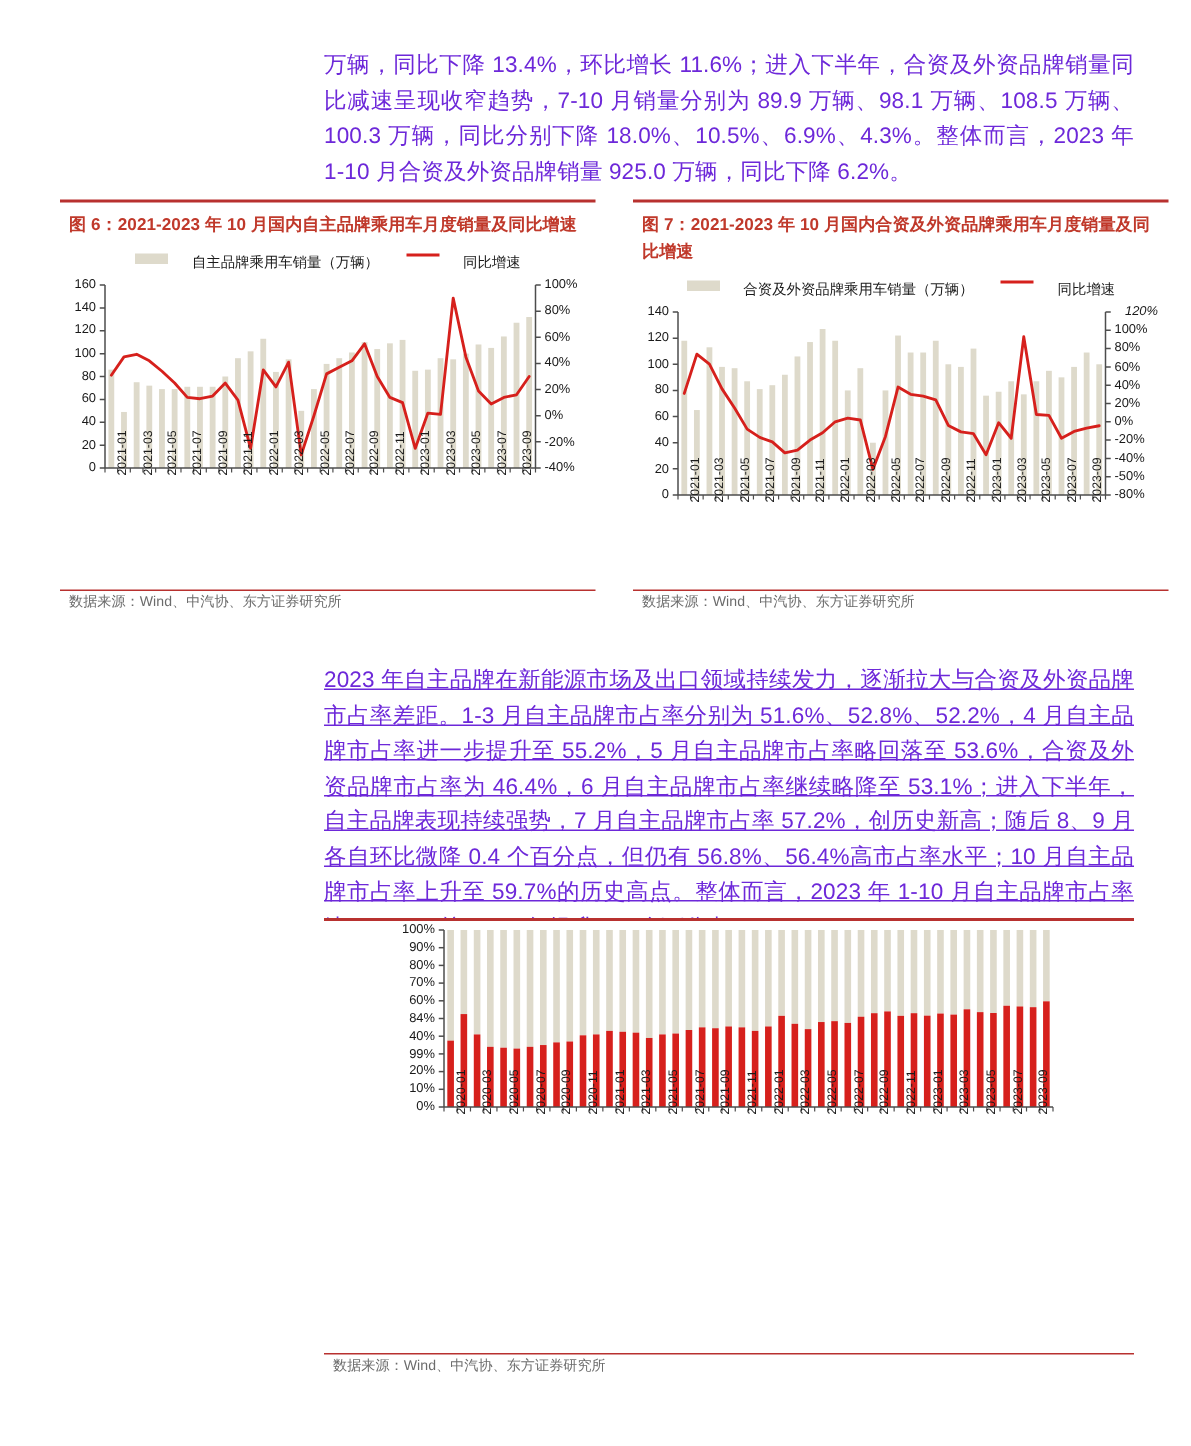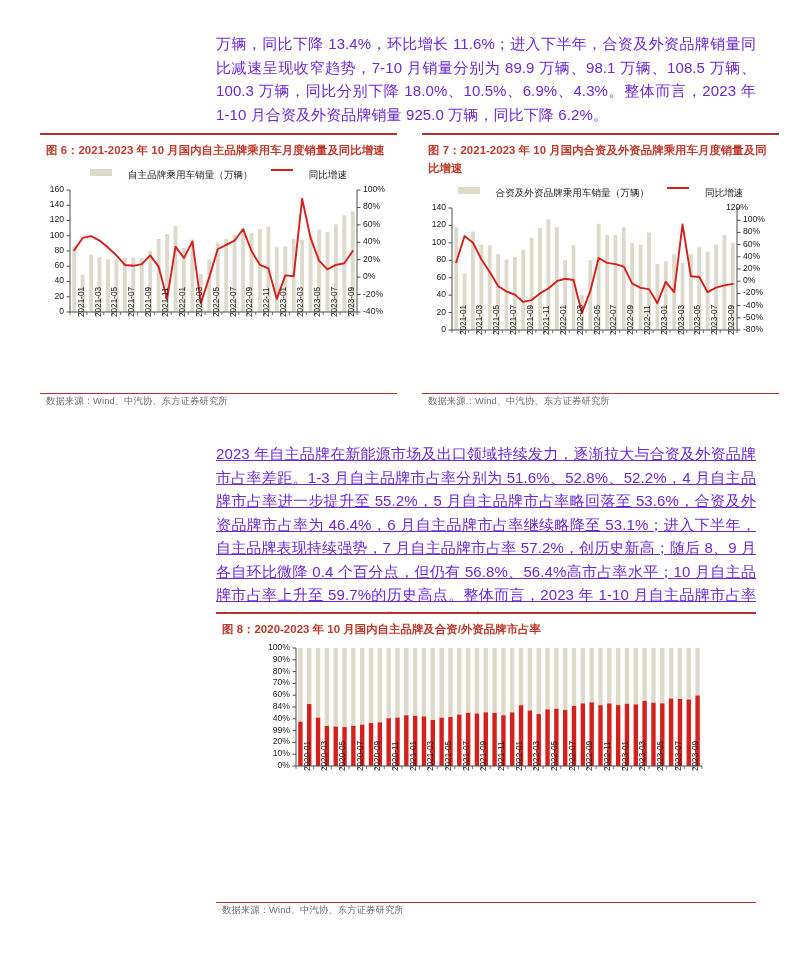--- a/index.html
+++ b/index.html
@@ -384,21 +384,21 @@
         <div class="axis-lbl right" style="left: 321px; top: 123.4px;">-80%</div>
         <div class="axis-lbl right" style="left: 321px; top: 111.2px;">-50%</div>
         <div class="axis-lbl right" style="left: 321px; top: 99px;">-40%</div>
         <div class="axis-lbl right" style="left: 321px; top: 86.8px;">-20%</div>
         <div class="axis-lbl right" style="left: 321px; top: 74.6px;">0%</div>
         <div class="axis-lbl right" style="left: 321px; top: 62.4px;">20%</div>
         <div class="axis-lbl right" style="left: 321px; top: 50.2px;">40%</div>
         <div class="axis-lbl right" style="left: 321px; top: 38px;">60%</div>
         <div class="axis-lbl right" style="left: 321px; top: 25.8px;">80%</div>
         <div class="axis-lbl right" style="left: 321px; top: 13.6px;">100%</div>
-        <div class="axis-lbl right" style="left: 304px; top: 1.4px;">120%</div>
+        <div class="axis-lbl right" style="left: 328px; top: 1.4px; font-style: italic;">120%</div>
         <div class="xtick" style="left: 37.5912px; top: 133px;">2021-01</div>
         <div class="xtick" style="left: 54.3559px; top: 133px;">2021-03</div>
         <div class="xtick" style="left: 71.1206px; top: 133px;">2021-05</div>
         <div class="xtick" style="left: 87.8853px; top: 133px;">2021-07</div>
         <div class="xtick" style="left: 104.65px; top: 133px;">2021-09</div>
         <div class="xtick" style="left: 121.415px; top: 133px;">2021-11</div>
         <div class="xtick" style="left: 138.179px; top: 133px;">2022-01</div>
         <div class="xtick" style="left: 154.944px; top: 133px;">2022-03</div>
         <div class="xtick" style="left: 171.709px; top: 133px;">2022-05</div>
         <div class="xtick" style="left: 188.474px; top: 133px;">2022-07</div>
@@ -412,21 +412,20 @@
       </div>
 
     <div class="fig-rule-bottom" style="position:absolute;left:0;bottom:19px;"></div>
     <div class="fig-source" style="position:absolute;left:0;bottom:0;">数据来源：Wind、中汽协、东方证券研究所</div>
   </div>
 
   <div class="para" id="para-mid">2023 年自主品牌在新能源市场及出口领域持续发力，逐渐拉大与合资及外资品牌市占率差距。1-3 月自主品牌市占率分别为 51.6%、52.8%、52.2%，4 月自主品牌市占率进一步提升至 55.2%，5 月自主品牌市占率略回落至 53.6%，合资及外资品牌市占率为 46.4%，6 月自主品牌市占率继续略降至 53.1%；进入下半年，自主品牌表现持续强势，7 月自主品牌市占率 57.2%，创历史新高；随后 8、9 月各自环比微降 0.4 个百分点，但仍有 56.8%、56.4%高市占率水平；10 月自主品牌市占率上升至 59.7%的历史高点。整体而言，2023 年 1-10 月自主品牌市占率达 55.1%，较 2022 年提升 5.2 个百分点。</div>
 
   <div class="figure" id="fig8">
     <div class="fig-rule-top"></div>
-    <div class="fig-title">图 8：2020-2023 年 10 月国内自主品牌及合资/外资品牌市占率</div>
 
 
     <div class="plot-wrap" id="plot8" style="width: 450px; height: 192px; margin-left: 46px;">
         <svg width="450" height="132">
           <rect x="36.21" y="6.00" width="4.41" height="73.75" fill="#dedacb"></rect>
           <rect x="36.21" y="79.75" width="4.41" height="44.25" fill="#d6201c"></rect>
           <rect x="45.03" y="6.00" width="4.41" height="56.05" fill="#dedacb"></rect>
           <rect x="45.03" y="62.05" width="4.41" height="61.95" fill="#d6201c"></rect>
           <rect x="53.86" y="6.00" width="4.41" height="69.62" fill="#dedacb"></rect>
           <rect x="53.86" y="75.62" width="4.41" height="48.38" fill="#d6201c"></rect>

